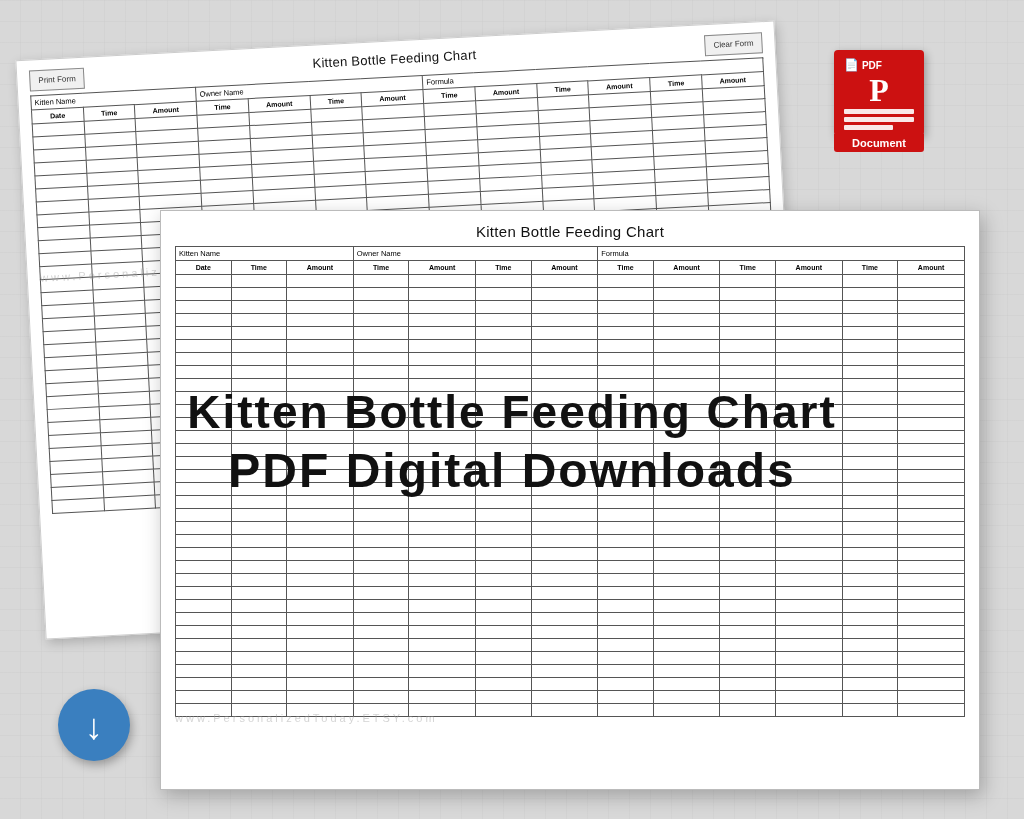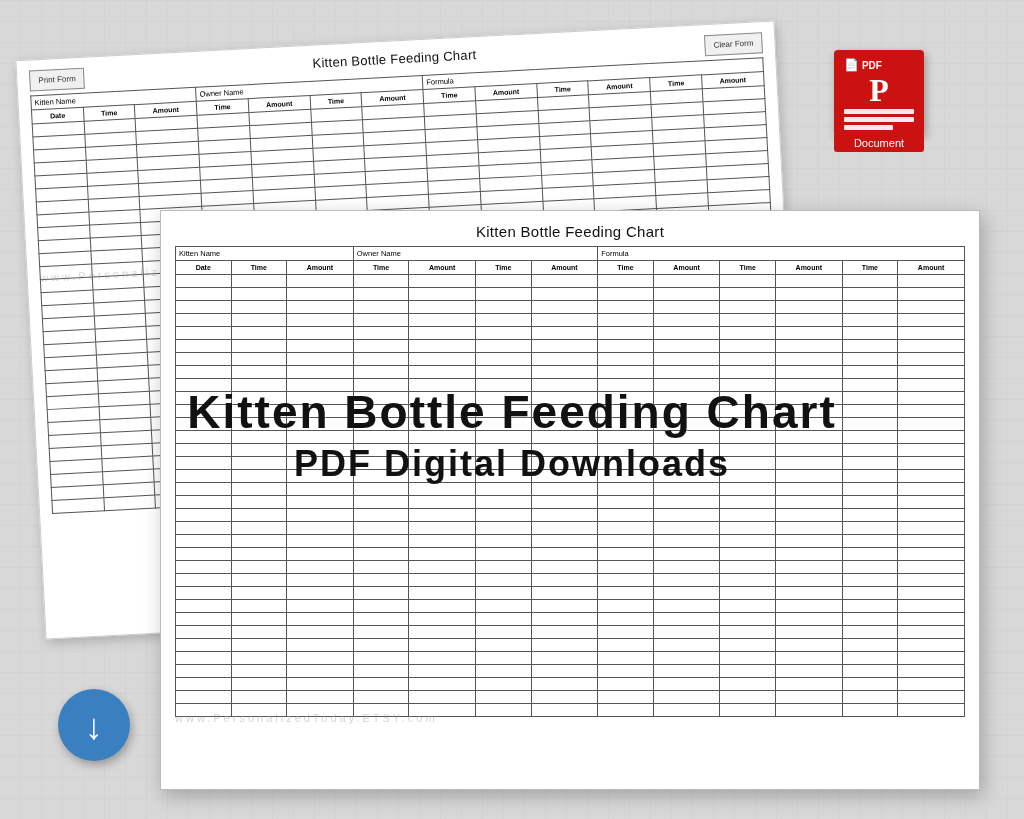--- a/index.html
+++ b/index.html
@@ -155,21 +155,21 @@
     .overlay-line1 {
       font-size: 46px;
       font-weight: 900;
       color: #111;
       font-family: 'Arial Black', Arial, sans-serif;
       letter-spacing: 2px;
       text-shadow: 1px 1px 0 rgba(255,255,255,0.3);
     }
 
     .overlay-line2 {
-      font-size: 36px;
+      font-size: 48px;
       font-weight: 900;
       color: #111;
       font-family: 'Arial Black', Arial, sans-serif;
       letter-spacing: 2px;
       margin-top: 4px;
     }
 
     
     .pdf-icon {
       position: absolute;
@@ -218,21 +218,21 @@
       font-family: 'Times New Roman', serif;
       color: white;
       line-height: 1;
       margin: 2px 0;
     }
 
     .pdf-doc-label {
       background: #cc1111;
       color: white;
       font-size: 11px;
-      font-weight: normal;
+      font-weight: bold;
       padding: 3px 0;
       border-radius: 0 0 3px 3px;
       margin-top: -2px;
     }
 
     
     .download-btn {
       position: absolute;
       bottom: 58px;
       left: 58px;

